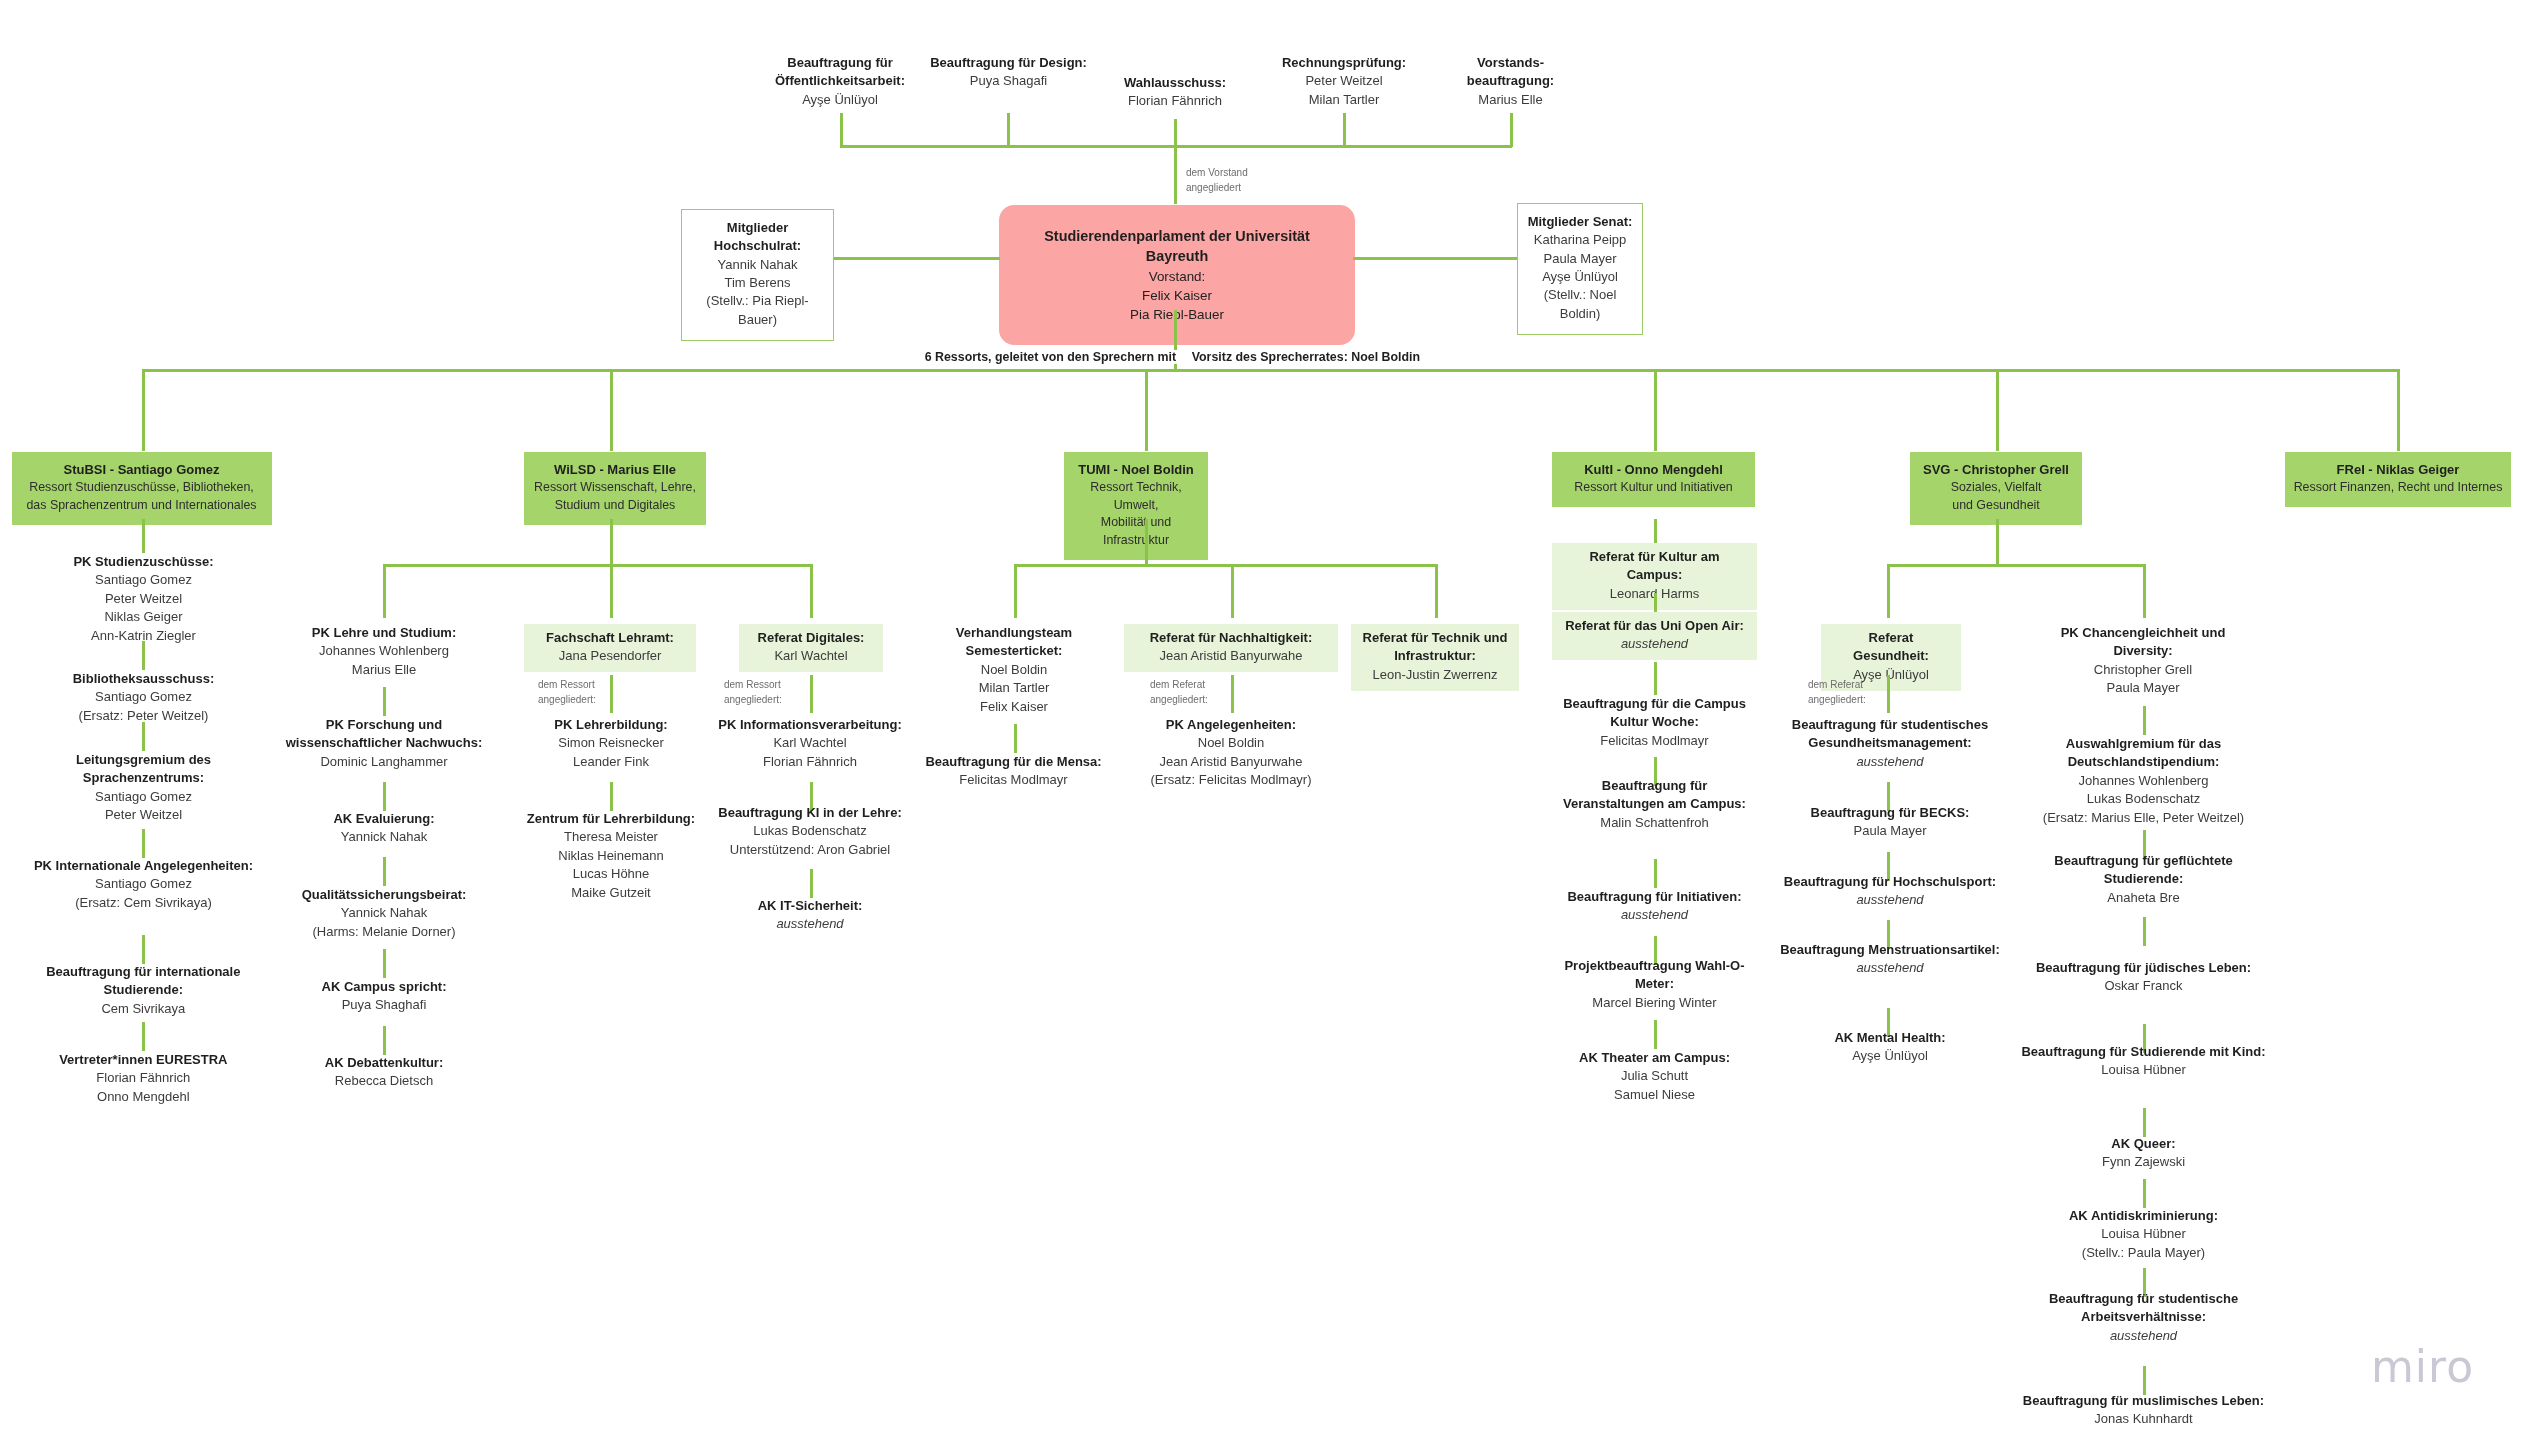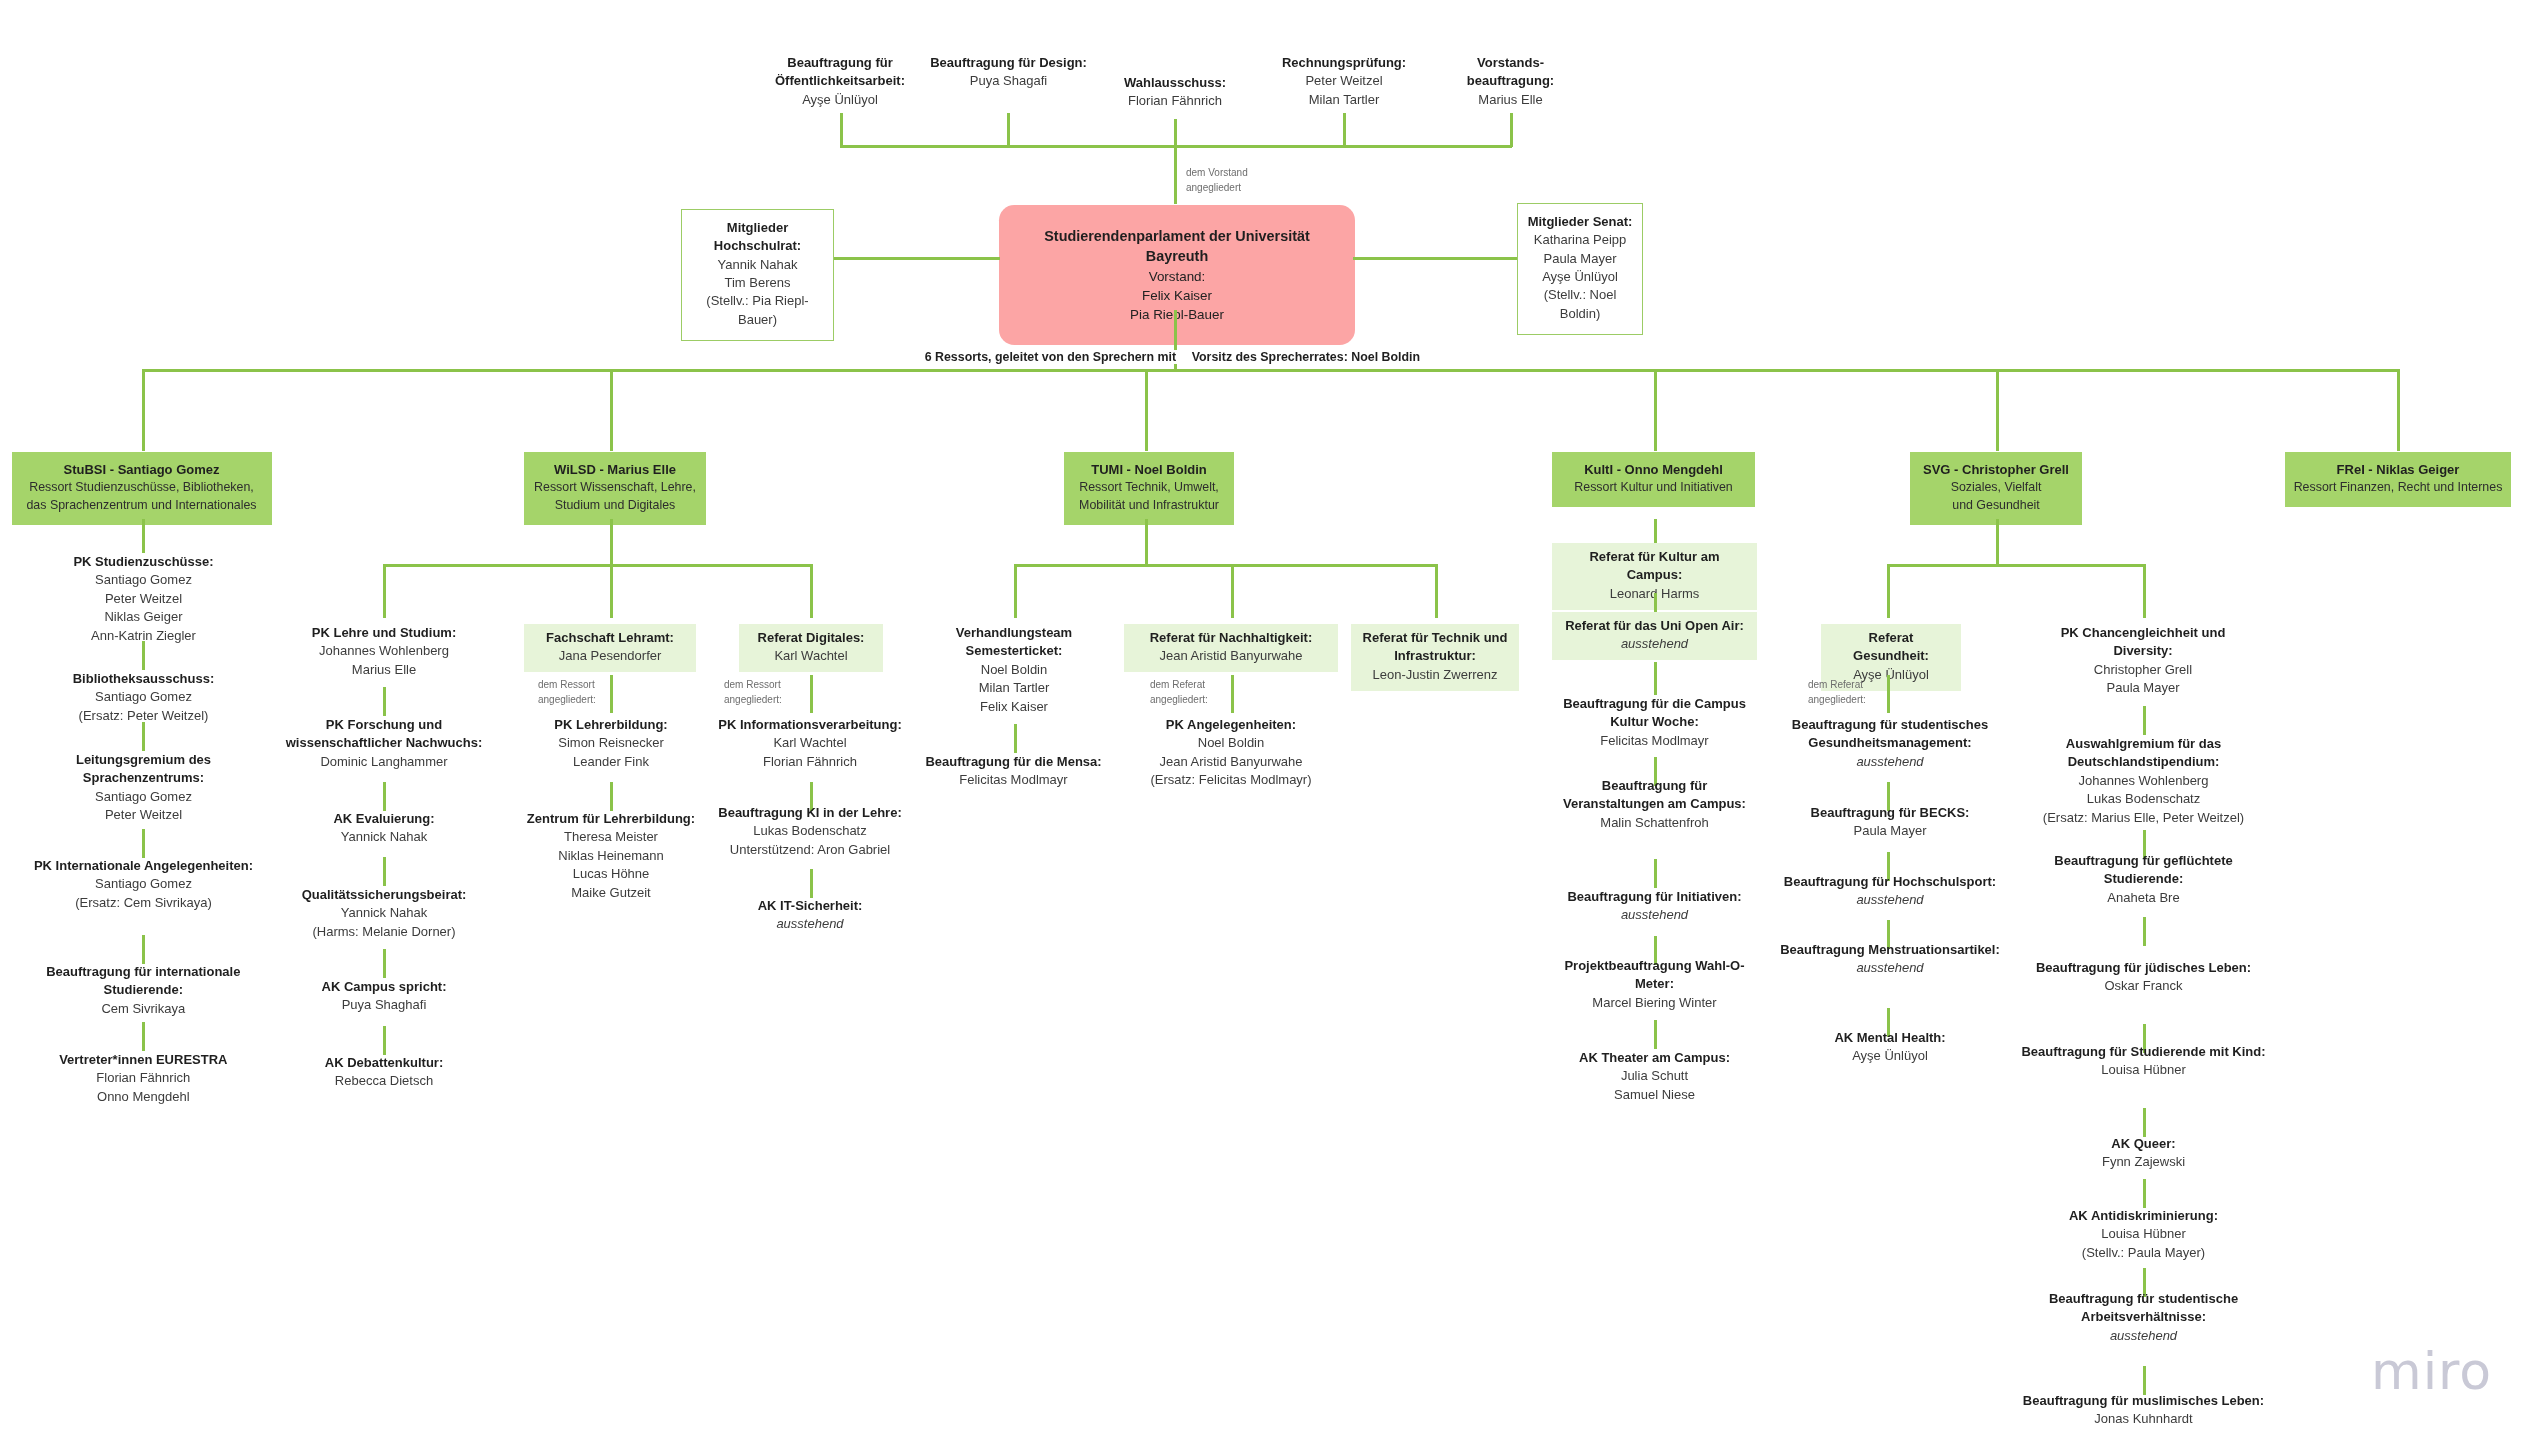--- a/index.html
+++ b/index.html
@@ -86,21 +86,21 @@
     font-weight: bold;
     font-size: 12.4px;
     color: #1f1f1f;
     padding: 0 7.7px;
     white-space: nowrap;
   }
 
   
   #watermark {
     position: absolute;
-    font-size: 52px;
+    font-size: 44px;
     letter-spacing: 1px;
     color: #c9c9d6;
     font-family: "DejaVu Sans", sans-serif;
   }
 </style>
 </head>
 <body>
 
 <div id="canvas">
 
@@ -179,21 +179,21 @@
   <div class="node box-green" style="left:11.5px; top:452px; width:260px;">
     <span class="ttl">StuBSI - Santiago Gomez</span>
     <span class="mem">Ressort Studienzuschüsse, Bibliotheken,</span>
     <span class="mem">das Sprachenzentrum und Internationales</span>
   </div>
   <div class="node box-green" style="left:524px; top:452px; width:182px;">
     <span class="ttl">WiLSD - Marius Elle</span>
     <span class="mem">Ressort Wissenschaft, Lehre,</span>
     <span class="mem">Studium und Digitales</span>
   </div>
-  <div class="node box-green" style="left:1064px; top:452px; width:170px;">
+  <div class="node box-green" style="left:1064px; top:452px; width:144px;">
     <span class="ttl">TUMI - Noel Boldin</span>
     <span class="mem">Ressort Technik, Umwelt,</span>
     <span class="mem">Mobilität und Infrastruktur</span>
   </div>
   <div class="node box-green" style="left:1552px; top:452px; width:203px;">
     <span class="ttl">KultI - Onno Mengdehl</span>
     <span class="mem">Ressort Kultur und Initiativen</span>
   </div>
   <div class="node box-green" style="left:1910px; top:452px; width:172px;">
     <span class="ttl">SVG - Christopher Grell</span>

